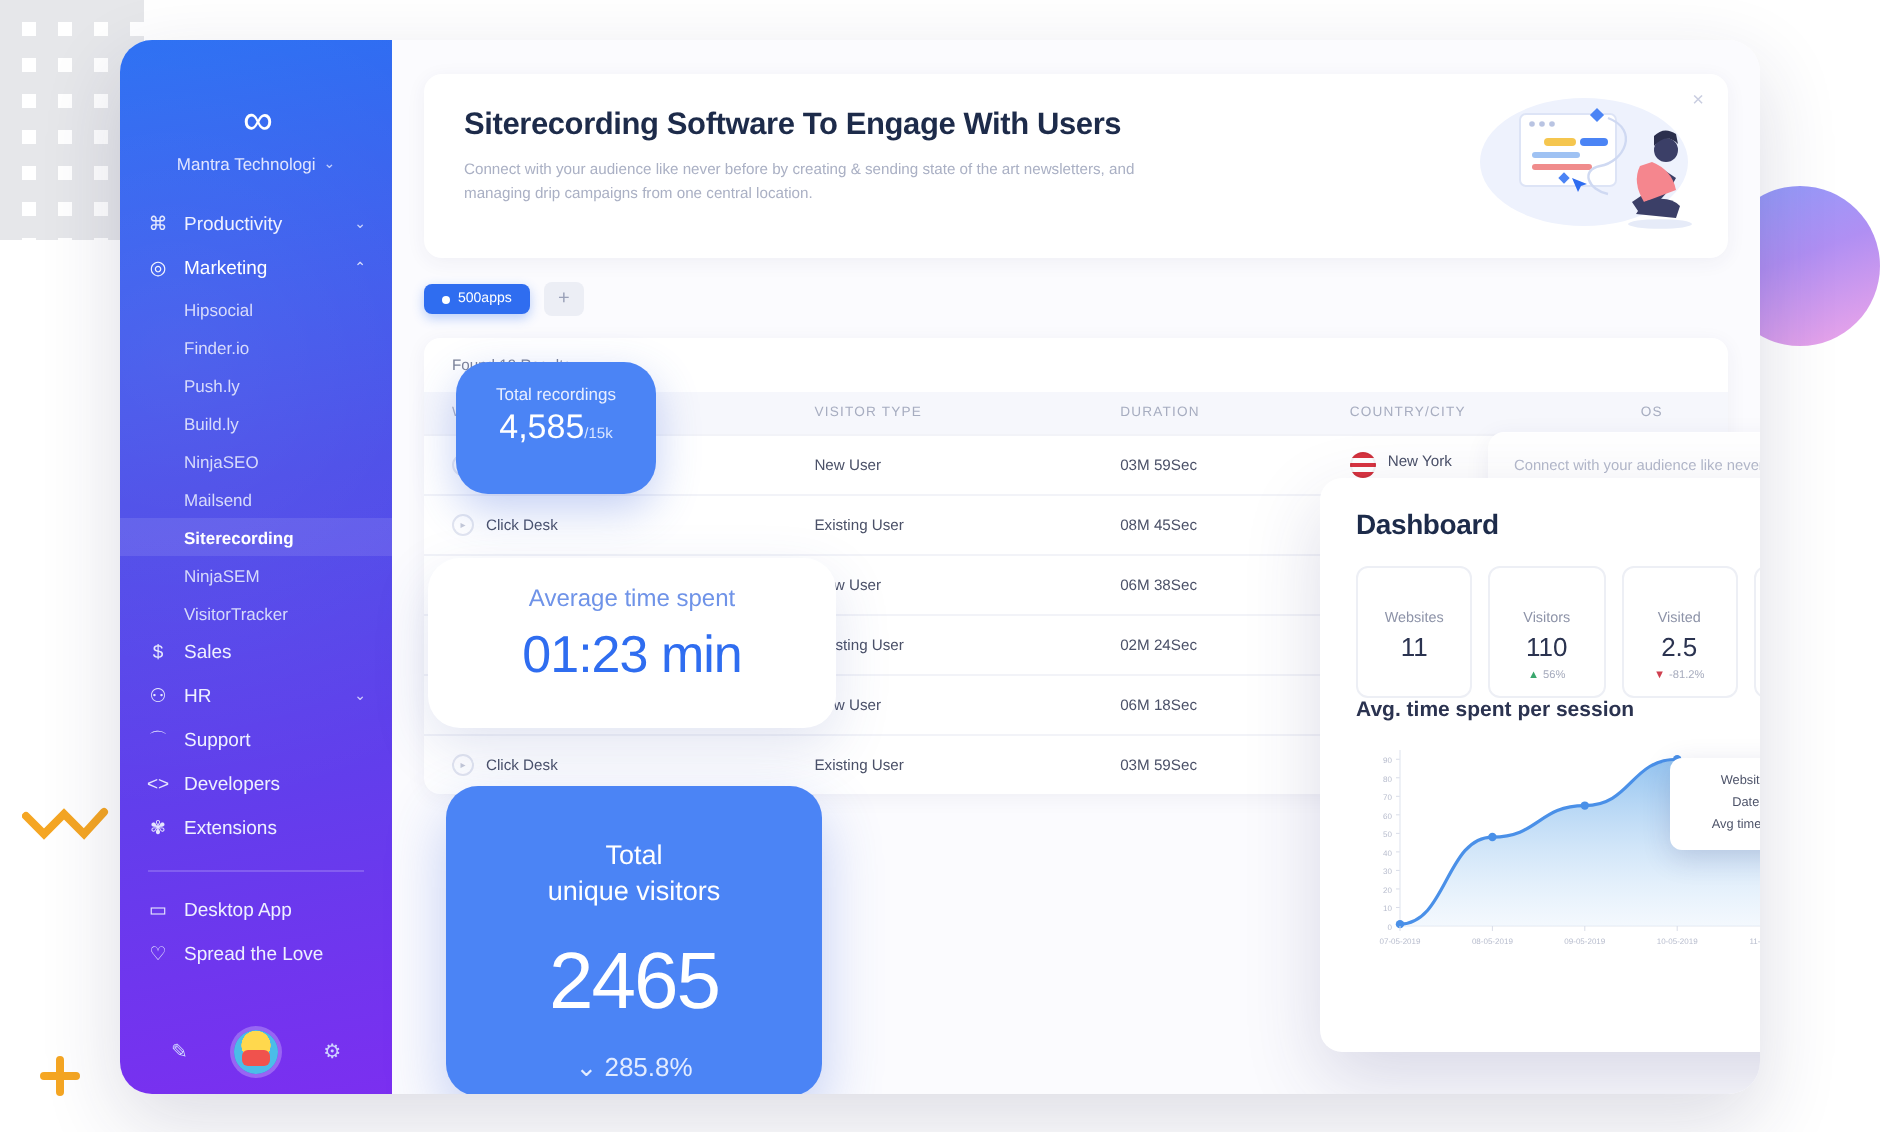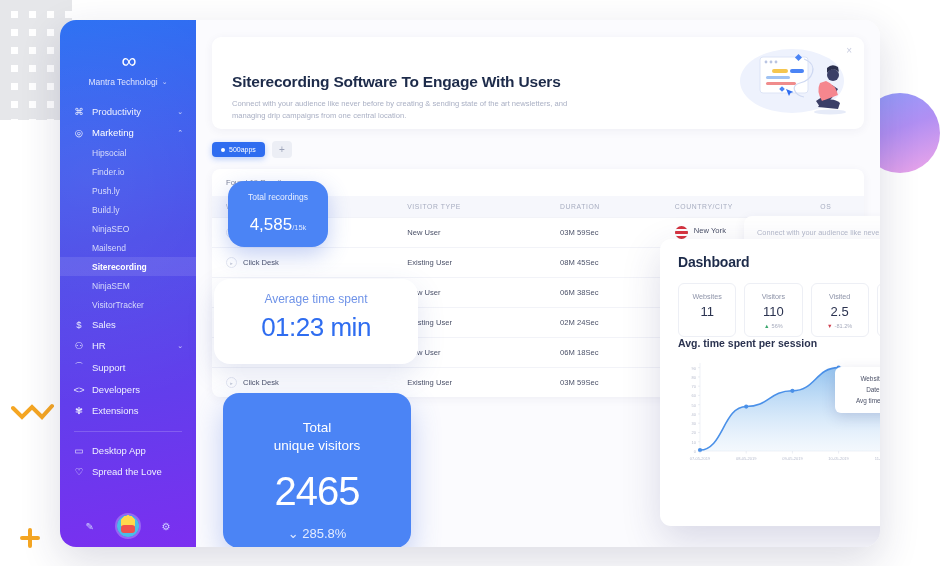--- a/index.html
+++ b/index.html
@@ -68,21 +68,21 @@
                  border-radius:3px;background:#f0524d;}
 
   
   .main{ position:absolute; left:136px; top:0; right:0; bottom:0;
          background:#fbfbfe; padding:17px 16px; }
   .hero{
     background:#fff;border-radius:9px;padding:17px 20px;
     box-shadow:0 2px 10px rgba(45,50,110,.06);
     display:flex;align-items:flex-start;position:relative;height:92px;
   }
-  .hero h1{ font-size:15.5px; color:#1d2b4a; font-weight:bold; letter-spacing:-.2px;margin-top:19px;}
+  .hero h1{ font-size:15.5px; color:#1d2b4a; font-weight:bold; letter-spacing:-.2px;}
   .hero p{ font-size:7.6px; color:#aab0c4; line-height:1.55; margin-top:7px; max-width:370px;}
   .hero .close{position:absolute;right:12px;top:8px;color:#c9cde0;font-size:10px;}
   .illus{ position:absolute; right:18px; top:8px; width:112px; height:74px;}
 
   .chips{ margin-top:12px; display:flex; gap:7px; align-items:center;}
   .chip{ background:#2f6df0; color:#fff; font-size:7px; border-radius:4px;
          padding:4px 9px; display:flex; align-items:center; gap:4px;
          box-shadow:0 2px 6px rgba(47,109,240,.33);}
   .chip .dot{width:4px;height:4px;border-radius:50%;background:#fff;display:block;}
   .chipadd{ background:#eceef5; color:#9aa1b8; font-size:10px; border-radius:4px;
@@ -111,21 +111,21 @@
         align-items:center;justify-content:center;font-size:7px;color:#fff;}
 
   
   .fc{ position:absolute; border-radius:16px; z-index:6; }
   .card-rec{
     left:168px; top:161px; width:100px; height:66px; padding:11px 10px;
     background:#4b84f5; color:#fff; text-align:center;
     box-shadow:0 8px 22px rgba(60,100,220,.30);
   }
   .card-rec .lbl{ font-size:8.5px; color:#e7eeff;}
-  .card-rec .val{ font-size:17px; margin-top:13px; font-weight:400;}
+  .card-rec .val{ font-size:17px; margin-top:2px; font-weight:400;}
   .card-rec .val sub{ font-size:7.5px; vertical-align:baseline; color:#dbe6ff;}
   .card-avg{
     left:154px; top:259px; width:204px; height:85px; padding:13px 0 0;
     background:#fff; text-align:center;
     box-shadow:0 10px 28px rgba(60,80,170,.15);
   }
   .card-avg .lbl{ font-size:12px; color:#6f93e8;}
   .card-avg .val{ font-size:26px; color:#2f6df0; margin-top:6px; letter-spacing:-.5px;}
   .card-uni{
     left:163px; top:373px; width:188px; height:155px; padding:26px 0 0;
@@ -147,21 +147,21 @@
   
   .dash{
     position:absolute; left:600px; top:219px; width:293px; height:287px;
     background:#fff; border-radius:11px; z-index:8; padding:15px 18px;
     box-shadow:0 14px 38px rgba(45,50,110,.17);
   }
   .dash h2{ font-size:14px; color:#1d2b4a; font-weight:bold; letter-spacing:-.2px;}
   .kpis{ display:flex; gap:8px; margin-top:13px;}
   .kpi{ flex:1; border:1px solid #edeff5; border-radius:6px; padding:8px 3px 7px;
         text-align:center; }
-  .kpi .k{ font-size:7.2px; color:#8d93a8;}
+  .kpi .k{ font-size:7.2px; color:#8d93a8;margin-top:12px;}
   .kpi .v{ font-size:13px; color:#2b3350; margin-top:3px;}
   .kpi .d{ font-size:5.6px; margin-top:4px; display:flex;
            align-items:center; justify-content:center; gap:2px; color:#a6abbd;}
   .kpi .up{color:#3aa76d;} .kpi .down{color:#cf3f4f;}
   .charttitle{ font-size:10.5px; color:#2b3350; font-weight:bold;}
   .chartbox{ position:relative; margin-top:8px; height:112px;}
   .tip{
     position:absolute; right:-12px; top:10px; width:112px;
     background:#fff; border-radius:6px; padding:6px 7px; text-align:center;
     box-shadow:0 4px 14px rgba(45,50,110,.17); z-index:3;

